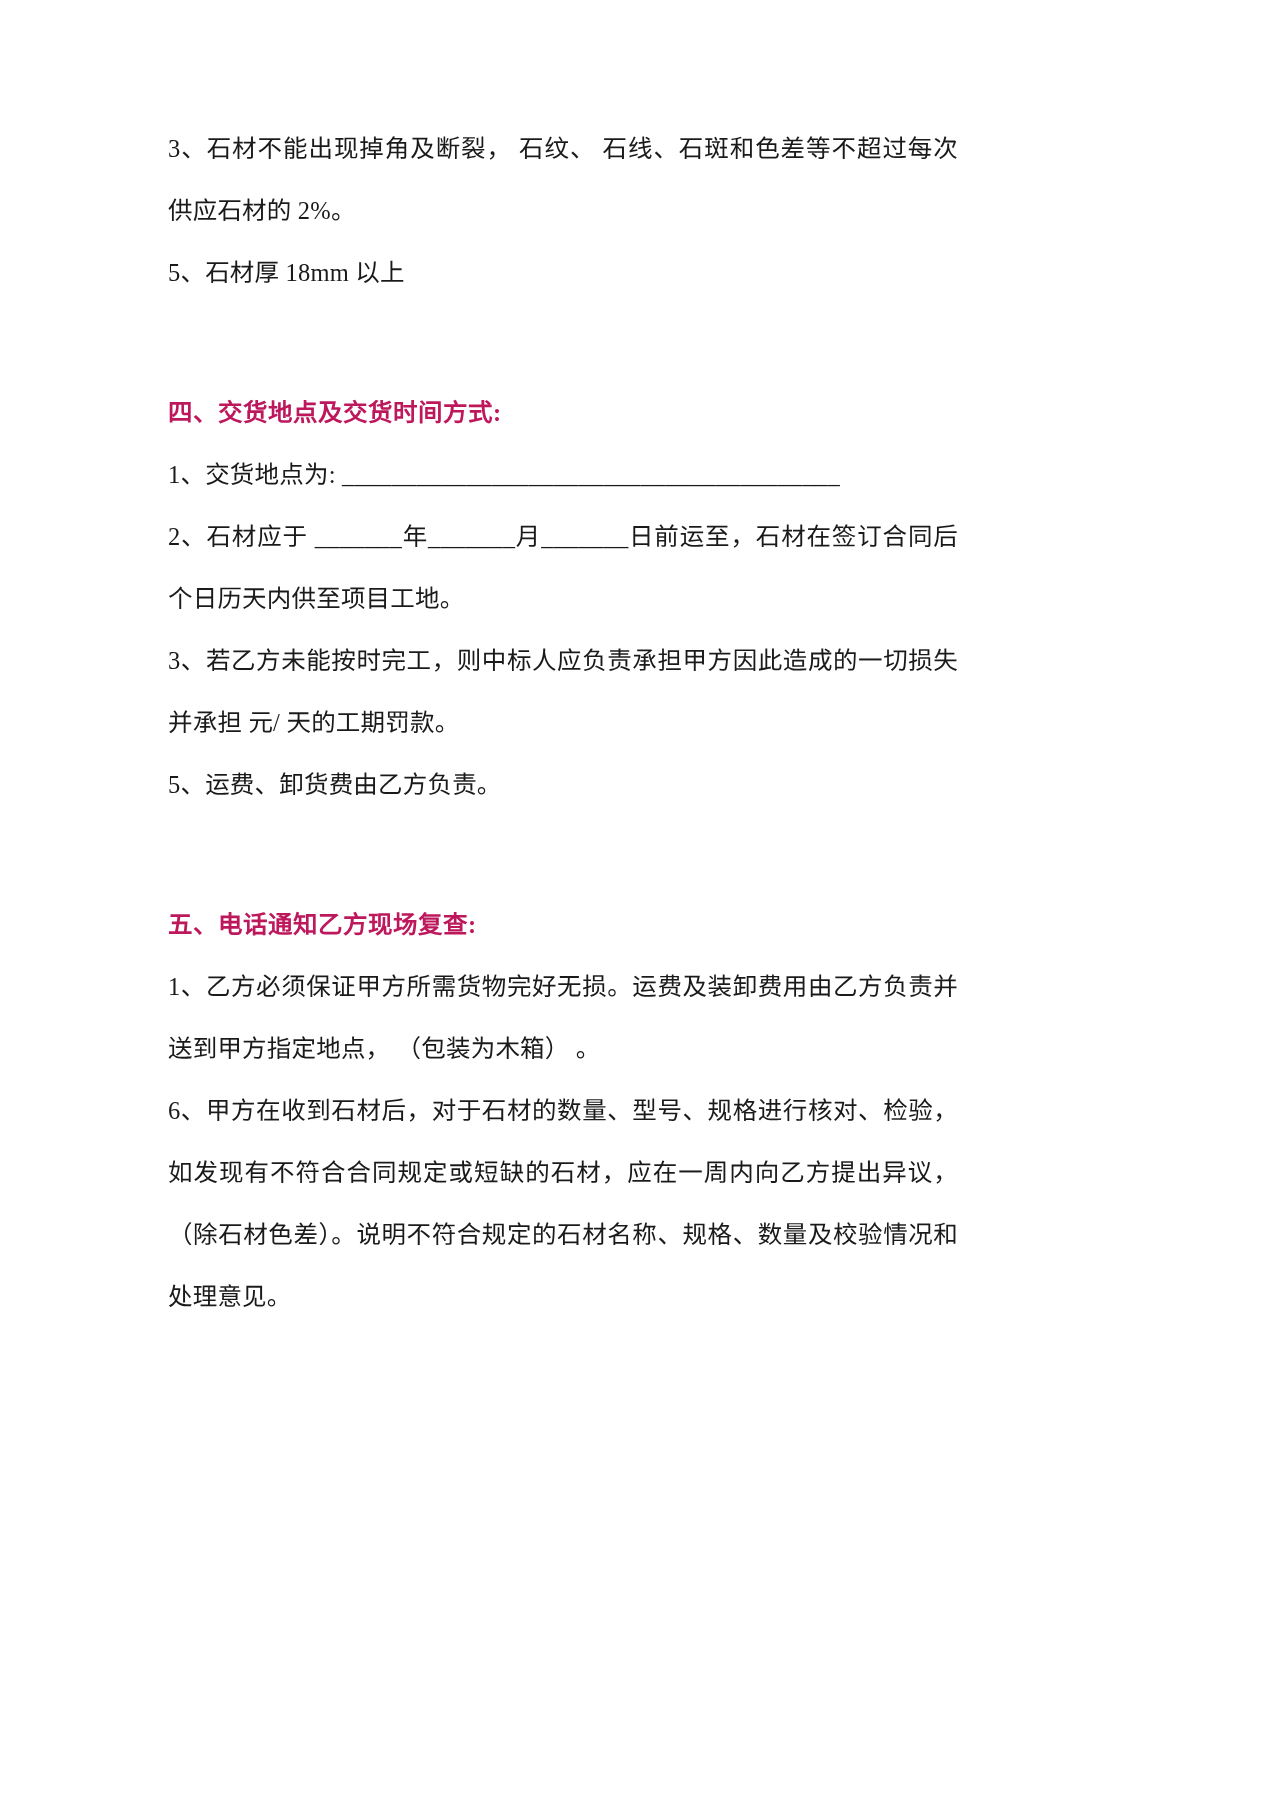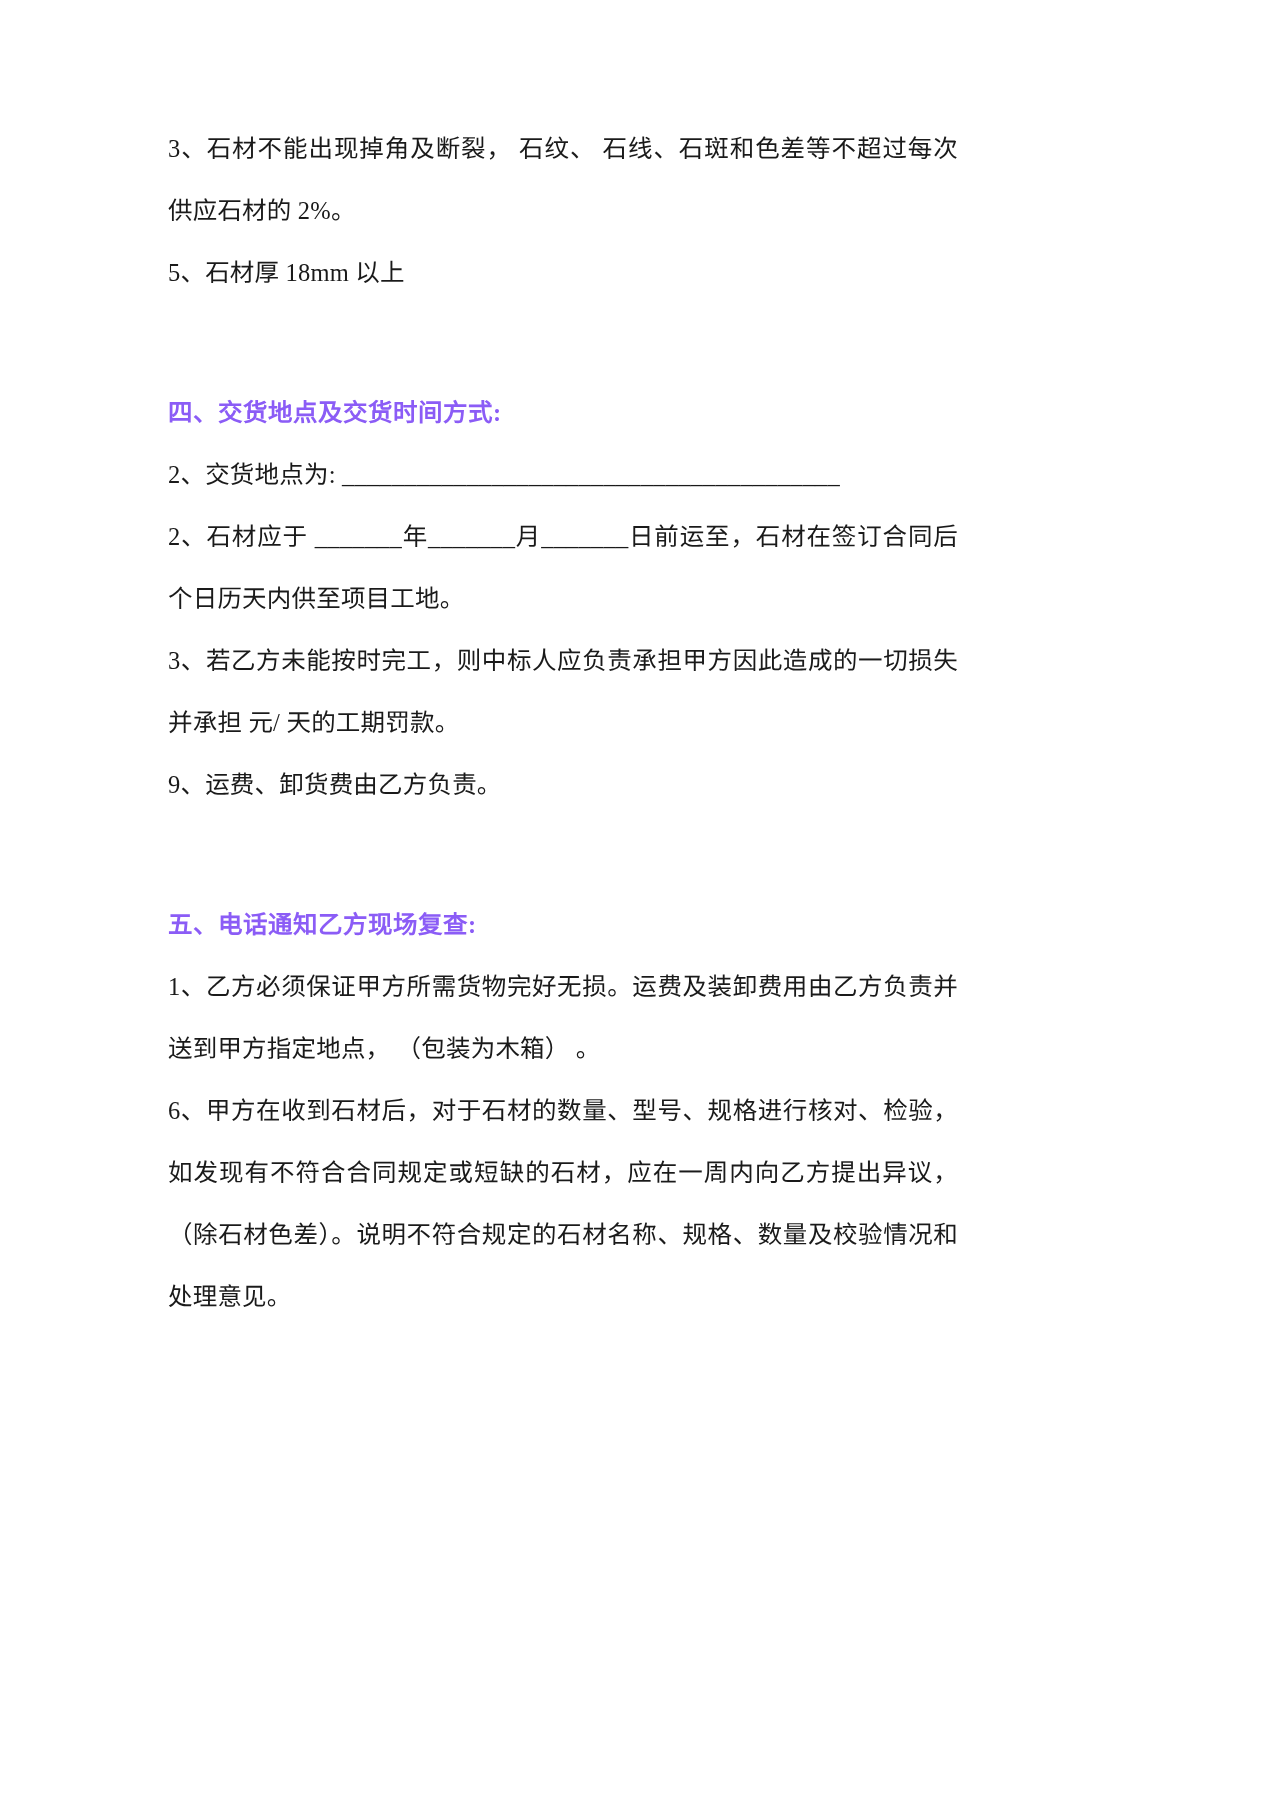--- a/index.html
+++ b/index.html
@@ -37,39 +37,39 @@
     color: #1a1a1a;
     text-align: justify;
     text-justify: inter-ideograph;
     white-space: normal;
     word-break: break-all;
   }
   .heading {
     font-size: 24.5px;
     line-height: 62px;
     font-weight: bold;
-    color: #8b5cf6;
+    color: #be185d;
     letter-spacing: 0.5px;
   }
   .gap-lg { height: 78px; }
 </style>
 </head>
 <body>
 
 <div class="page">
   <div class="content">
     <div class="spacer-top"></div>
     <div id="blocks">
         <div class="para">3、石材不能出现掉角及断裂， 石纹、 石线、石斑和色差等不超过每次供应石材的 2%。</div>
         <div class="para">5、石材厚 18mm 以上</div>
         <div class="gap-lg"></div>
         <div class="heading">四、交货地点及交货时间方式:</div>
-        <div class="para">2、交货地点为: ________________________________________</div>
+        <div class="para">1、交货地点为: ________________________________________</div>
         <div class="para">2、石材应于 _______年_______月_______日前运至，石材在签订合同后 个日历天内供至项目工地。</div>
         <div class="para">3、若乙方未能按时完工，则中标人应负责承担甲方因此造成的一切损失并承担 元/ 天的工期罚款。</div>
-        <div class="para">9、运费、卸货费由乙方负责。</div>
+        <div class="para">5、运费、卸货费由乙方负责。</div>
         <div class="gap-lg"></div>
         <div class="heading">五、电话通知乙方现场复查:</div>
         <div class="para">1、乙方必须保证甲方所需货物完好无损。运费及装卸费用由乙方负责并送到甲方指定地点， （包装为木箱） 。</div>
         <div class="para">6、甲方在收到石材后，对于石材的数量、型号、规格进行核对、检验，如发现有不符合合同规定或短缺的石材，应在一周内向乙方提出异议，（除石材色差）。说明不符合规定的石材名称、规格、数量及校验情况和处理意见。</div>
       </div>
   </div>
 </div>
 
 </body></html>

